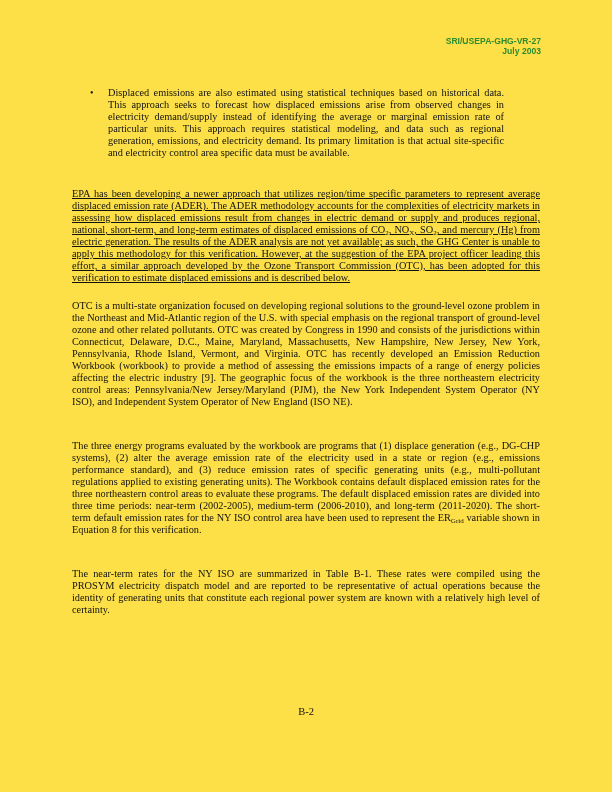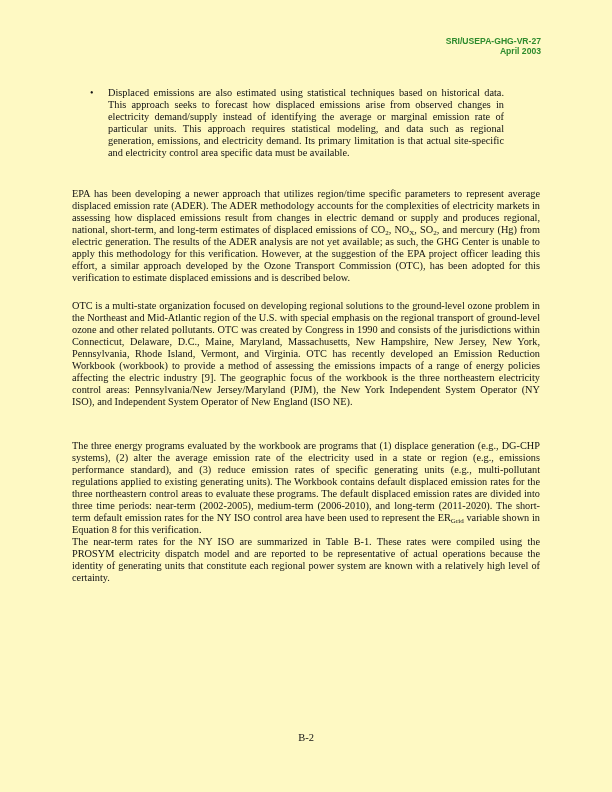--- a/index.html
+++ b/index.html
@@ -1,47 +1,47 @@
 <!DOCTYPE html>
 <html><head>
 <meta charset="utf-8">
 <style>
   html, body { margin: 0; padding: 0; background: #ffffff; }
   body { width: 612px; height: 792px; position: relative; overflow: hidden; }
-  .page { position: absolute; left: 0; top: 0; width: 612px; height: 792px; background: #fef9c3; }
+  .page { position: absolute; left: 0; top: 0; width: 612px; height: 792px; background: #fde047; }
   .header {
     position: absolute; right: 71px; top: 36px; text-align: right;
     font-family: "Liberation Sans", sans-serif; font-weight: bold; font-size: 8.6px;
     line-height: 10px; color: #2e8b2e;
   }
   .body-text {
     font-family: "Liberation Serif", serif; font-size: 10.3px; line-height: 12px;
     color: #111; text-align: justify;
   }
   .bullet-block { position: absolute; left: 108px; top: 87px; width: 396px; }
   .bullet-dot { position: absolute; left: -18px; top: 0; font-size: 10px; }
   .para { position: absolute; left: 72px; width: 468px; }
-  #p1 { top: 188px; }
+  #p1 { top: 188px; text-decoration: underline; }
   #p2 { top: 300px; }
   #p3 { top: 440px; }
-  #p4 { top: 536px; }
+  #p4 { top: 568px; }
   sub { font-size: 7px; line-height: 0; vertical-align: -2px; }
   .page-number {
-    position: absolute; left: 0; width: 612px; top: 732px; text-align: center;
+    position: absolute; left: 0; width: 612px; top: 706px; text-align: center;
     font-family: "Liberation Serif", serif; font-size: 10.5px; color: #111;
   }
 </style>
 </head>
 <body>
 
 <div class="page">
 
   <div class="header" style="color: rgb(46, 139, 46);">
     <div>SRI/USEPA-GHG-VR-27</div>
-    <div>April 2003</div>
+    <div>July 2003</div>
   </div>
 
   <div class="bullet-block body-text">
     <span class="bullet-dot">•</span>
     <span>Displaced emissions are also estimated using statistical techniques based on historical data.  This approach seeks to forecast how displaced emissions arise from observed changes in electricity demand/supply instead of identifying the average or marginal emission rate of particular units.  This approach requires statistical modeling, and data such as regional generation, emissions, and electricity demand.  Its primary limitation is that actual site-specific and electricity control area specific data must be available.</span>
   </div>
 
   <div id="p1" class="para body-text"><span>EPA has been developing a newer approach that utilizes region/time specific parameters to represent average displaced emission rate (ADER).  The ADER methodology accounts for the complexities of electricity markets in assessing how displaced emissions result from changes in electric demand or supply and produces regional, national, short-term, and long-term estimates of displaced emissions of CO</span><sub>2</sub><span>, NO</span><sub>X</sub><span>, SO</span><sub>2</sub><span>, and mercury (Hg) from electric generation.  The results of the ADER analysis are not yet available; as such, the GHG Center is unable to apply this methodology for this verification.  However, at the suggestion of the EPA project officer leading this effort, a similar approach developed by the Ozone Transport Commission (OTC), has been adopted for this verification to estimate displaced emissions and is described below.</span></div>
 
   <div id="p2" class="para body-text">OTC is a multi-state organization focused on developing regional solutions to the ground-level ozone problem in the Northeast and Mid-Atlantic region of the U.S. with special emphasis on the regional transport of ground-level ozone and other related pollutants.  OTC was created by Congress in 1990 and consists of the jurisdictions within Connecticut, Delaware, D.C., Maine, Maryland, Massachusetts, New Hampshire, New Jersey, New York, Pennsylvania, Rhode Island, Vermont, and Virginia.  OTC has recently developed an Emission Reduction Workbook (workbook) to provide a method of assessing the emissions impacts of a range of energy policies affecting the electric industry [9].  The geographic focus of the workbook is the three northeastern electricity control areas:  Pennsylvania/New Jersey/Maryland (PJM), the New York Independent System Operator (NY ISO), and Independent System Operator of New England (ISO NE).</div>

